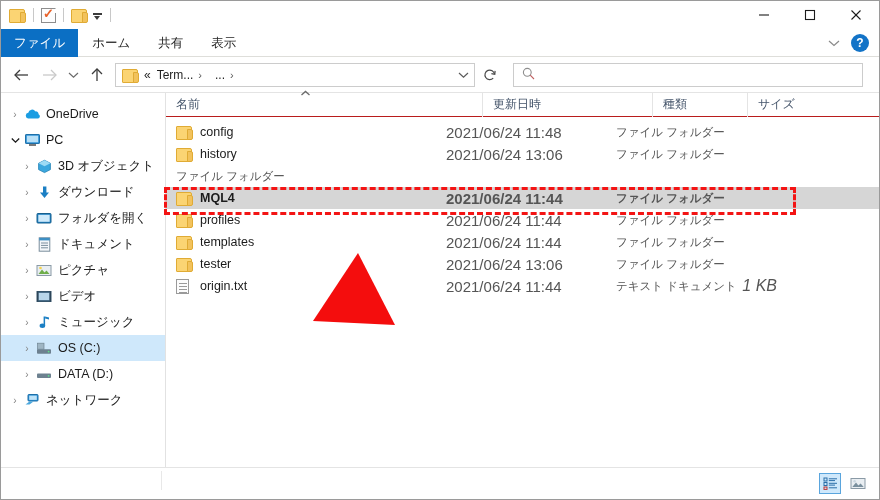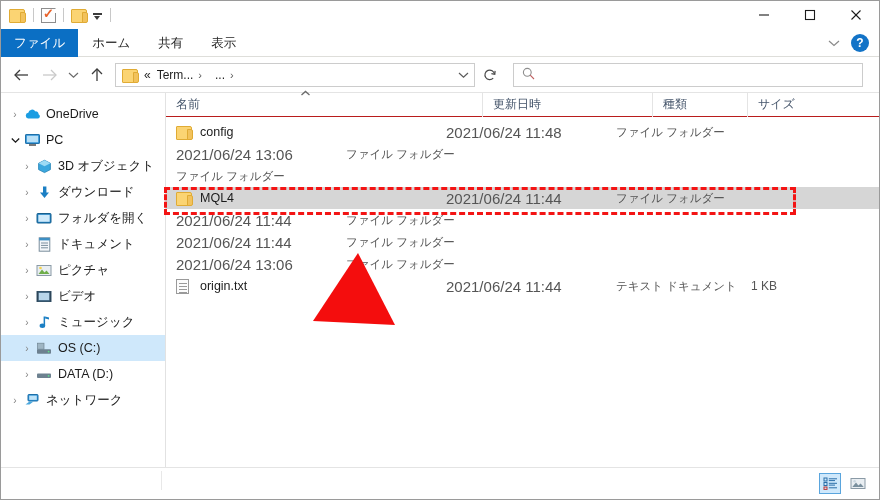--- a/index.html
+++ b/index.html
@@ -200,28 +200,28 @@
   .sortcaret {
     position: absolute; left: 134px; top: -5px;
     color: #6b6b6b; font-size: 10px;
   }
 
   .rows { flex: 1 1 auto; padding-top: 4px; }
   .row {
     height: 22px; display: flex; align-items: center;
     font-size: 12.5px; color: #1b1b1b;
   }
-  .row.sel { background: #d6d6d6; }
+  .row.sel { background: #d6d6d6; font-weight: bold; }
   .cell { display: flex; align-items: center; padding-left: 10px; }
   .cell.n { width: 270px; flex: 0 0 270px; }
   .cell.d { width: 170px; flex: 0 0 170px; color: #555; font-size: 15px; }
   .cell.t { width: 95px; flex: 0 0 95px; color: #555; font-size: 11.5px; white-space: nowrap; }
   .cell.s {
-    width: 88px; flex: 0 0 88px; color: #555; font-size: 12px;
-    justify-content: flex-end; padding-right: 12px; padding-left: 0;
+    width: 88px; flex: 0 0 88px; color: #555; font-size: 16px;
+    justify-content: flex-end; padding-right: 12px; padding-left: 0; font-style: italic;
   }
   .row .ri { width: 20px; flex: 0 0 20px; display: flex; align-items: center; margin-right: 4px; }
 
   .ic-doc {
     width: 13px; height: 15px; background: #fcfcfc; border: 1px solid #9a9a9a;
     position: relative; display: inline-block;
   }
   .ic-doc::before {
     content: ""; position: absolute; left: 2px; top: 3px; width: 8px; height: 1px;
     background: #9a9a9a; box-shadow: 0 3px 0 #9a9a9a, 0 6px 0 #9a9a9a, 0 9px 0 #9a9a9a;
@@ -541,20 +541,26 @@
                 <span class="ic-folder"></span>
               </span>
             <span>config</span>
           </div>
           <div class="cell d">2021/06/24 11:48</div>
           <div class="cell t">ファイル フォルダー</div>
           <div class="cell s"></div>
         </div>
 
         <div class="row">
+          <div class="cell n">
+            <span class="ri">
+                <span class="ic-folder"></span>
+              </span>
+            <span>history</span>
+          </div>
           <div class="cell d">2021/06/24 13:06</div>
           <div class="cell t">ファイル フォルダー</div>
           <div class="cell s"></div>
         </div>
 
         <div class="row">
           <div class="cell t">ファイル フォルダー</div>
           <div class="cell s"></div>
         </div>
 
@@ -564,32 +570,50 @@
                 <span class="ic-folder"></span>
               </span>
             <span>MQL4</span>
           </div>
           <div class="cell d">2021/06/24 11:44</div>
           <div class="cell t">ファイル フォルダー</div>
           <div class="cell s"></div>
         </div>
 
         <div class="row">
+          <div class="cell n">
+            <span class="ri">
+                <span class="ic-folder"></span>
+              </span>
+            <span>profiles</span>
+          </div>
           <div class="cell d">2021/06/24 11:44</div>
           <div class="cell t">ファイル フォルダー</div>
           <div class="cell s"></div>
         </div>
 
         <div class="row">
+          <div class="cell n">
+            <span class="ri">
+                <span class="ic-folder"></span>
+              </span>
+            <span>templates</span>
+          </div>
           <div class="cell d">2021/06/24 11:44</div>
           <div class="cell t">ファイル フォルダー</div>
           <div class="cell s"></div>
         </div>
 
         <div class="row">
+          <div class="cell n">
+            <span class="ri">
+                <span class="ic-folder"></span>
+              </span>
+            <span>tester</span>
+          </div>
           <div class="cell d">2021/06/24 13:06</div>
           <div class="cell t">ファイル フォルダー</div>
           <div class="cell s"></div>
         </div>
 
         <div class="row">
           <div class="cell n">
             <span class="ri">
                 <span class="ic-doc"></span>
               </span>

